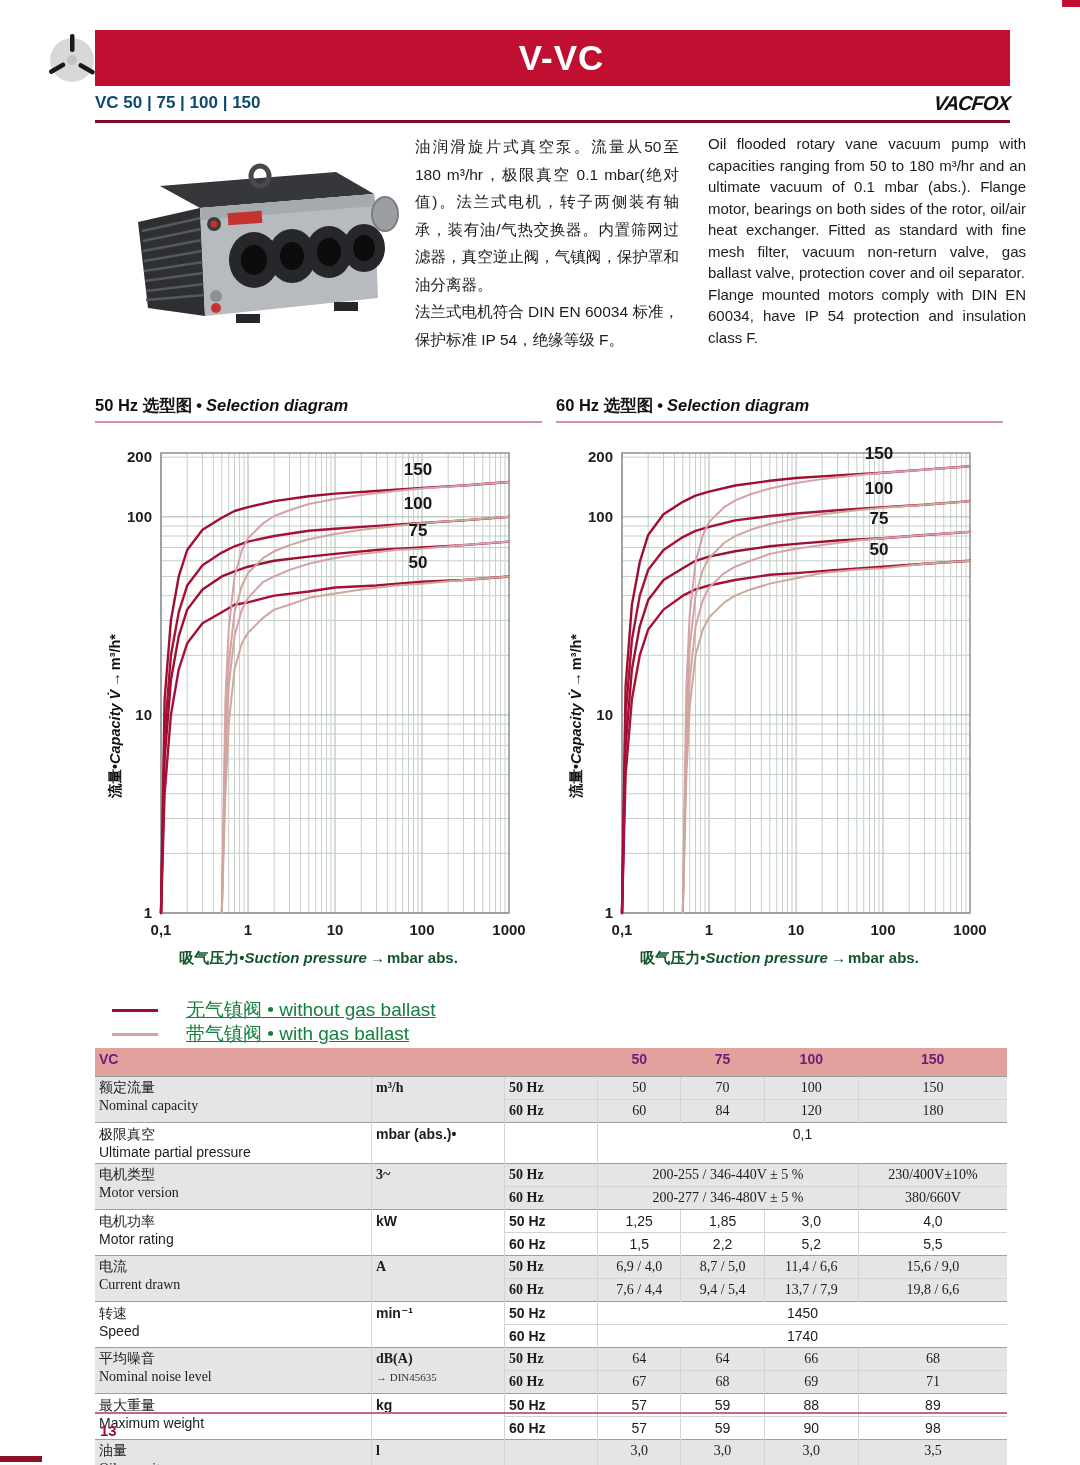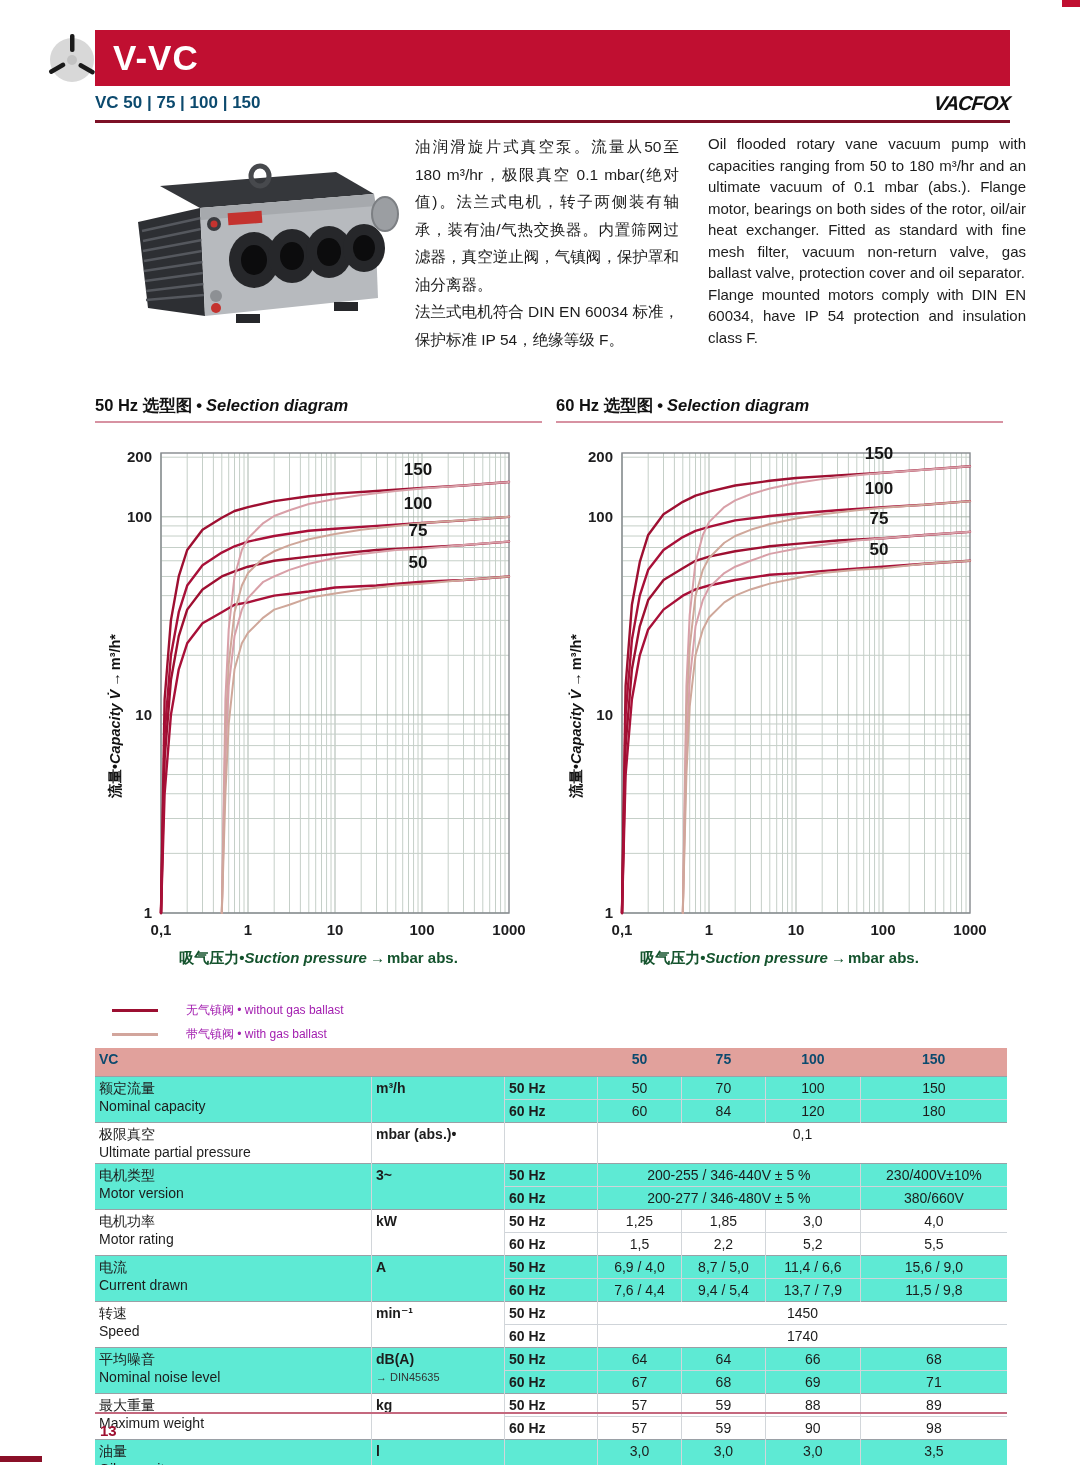--- a/index.html
+++ b/index.html
@@ -1,21 +1,21 @@
 <!DOCTYPE html>
 <html><head>
 <meta charset="utf-8">
 <style>
   html,body{margin:0;padding:0;background:#ffffff;}
   body{font-family:"Liberation Sans","DejaVu Sans",sans-serif;color:#222;}
   .page{position:relative;width:1080px;height:1465px;background:#fff;overflow:hidden;}
 
   
   .logo-fan{position:absolute;left:46px;top:30px;width:54px;height:60px;}
-  .titlebar{position:absolute;left:95px;top:30px;width:915px;height:56px;display:flex;align-items:center;}
+  .titlebar{position:absolute;left:95px;top:30px;width:915px;height:56px;display:flex;align-items:center;justify-content:center;}
   .titlebar .t{color:#fff;font-size:35px;font-weight:bold;letter-spacing:1px;padding-left:18px;}
   .subrow{position:absolute;left:95px;top:90px;width:915px;height:26px;display:flex;justify-content:space-between;align-items:center;}
   .models{font-size:17px;font-weight:bold;color:#0c4a6e;}
   .brand{font-size:20px;font-weight:800;font-style:italic;letter-spacing:-1px;color:#111;transform:skewX(-6deg);}
   .hrule{position:absolute;left:95px;top:120px;width:915px;height:3px;background:#7d1026;}
 
   
   .product{position:absolute;left:108px;top:136px;width:292px;height:215px;}
   .desc-cn{position:absolute;left:415px;top:133px;width:264px;font-size:15.5px;line-height:27.5px;text-align:justify;color:#1c1c1c;}
   .desc-cn p,.desc-en p{margin:0;}
@@ -30,38 +30,38 @@
   .chart-title .bullet{padding:0 4px;}
   .chart-area{position:relative;margin-top:14px;}
   .ytitle{position:absolute;left:-138px;top:268px;width:320px;height:22px;transform:rotate(-90deg);text-align:center;
           font-size:14.5px;font-weight:bold;color:#111;pointer-events:none;}
   .ytitle .en{font-style:italic;}
   .xtitle{text-align:center;font-size:15px;font-weight:bold;color:#14532d;margin-top:2px;}
   .xtitle .en{font-style:italic;}
   .arrow{font-weight:bold;letter-spacing:-1px;padding:0 3px;}
 
   
-  .legend{position:absolute;left:112px;top:998px;font-size:12px;color:#a21caf;}
+  .legend{position:absolute;left:112px;top:998px;font-size:19px;color:#15803d;text-decoration:underline;}
   .legend-row{display:flex;align-items:center;height:24px;}
   .legend-swatch{width:46px;height:3px;margin-right:28px;}
 
   
   .spec-table{position:absolute;left:95px;top:1048px;width:912px;border-collapse:collapse;font-size:14px;color:#1c1c1c;}
   .spec-table td,.spec-table th{padding:2px 4px;vertical-align:top;line-height:18px;}
-  .spec-table th{background:#e1a19c;height:24px;font-weight:bold;color:#0c4a6e;border-bottom:1px solid #9aa0a6;}
+  .spec-table th{background:#e1a19c;height:24px;font-weight:bold;color:#701a75;border-bottom:1px solid #9aa0a6;}
   .th-label{text-align:left;padding-left:8px;}
   .th-num{text-align:center;}
   .cell-label{text-align:left;padding-left:8px;width:268px;}
   .cell-unit{font-weight:bold;width:124px;border-left:1px solid #d2d6da;}
   .cell-unit .unit2{font-weight:normal;font-size:11px;color:#333;}
   .cell-hz{font-weight:bold;width:84px;border-left:1px solid #d2d6da;padding-left:10px;}
   .cell-val{text-align:center;border-left:1px solid #d2d6da;}
   tr.group-start td{border-top:1px solid #9aa0a6;}
   tr.sub td{border-top:1px solid #cfd4d9;}
-  tr.shade td{background:#5eead4;}
+  tr.shade td{background:#e5e5e5;font-family:Liberation Serif, serif;}
   tr.lastrow td{border-bottom:1px solid #9aa0a6;}
 
   
   .frule{position:absolute;left:95px;top:1412px;width:912px;height:2px;background:#c4687e;}
   .pagenum{position:absolute;left:100px;top:1422px;font-size:15px;font-weight:bold;color:#9e1030;}
   .mark-tr{position:absolute;right:0;top:0;width:18px;height:7px;background:#c00f31;}
   .mark-bl{position:absolute;left:0;top:1456px;width:42px;height:6px;background:#8a1028;}
 </style>
 </head>
 <body>
@@ -423,21 +423,21 @@
           <td class="cell-val">6,9 / 4,0</td>
           <td class="cell-val">8,7 / 5,0</td>
           <td class="cell-val">11,4 / 6,6</td>
           <td class="cell-val">15,6 / 9,0</td>
         </tr>
         <tr class="shade sub">
           <td class="cell-hz">60 Hz</td>
           <td class="cell-val">7,6 / 4,4</td>
           <td class="cell-val">9,4 / 5,4</td>
           <td class="cell-val">13,7 / 7,9</td>
-          <td class="cell-val">11,5 / 9,8</td>
+          <td class="cell-val">19,8 / 6,6</td>
         </tr>
         <tr class="group-start">
           <td rowspan="2" class="cell-label">
             <div>转速</div>
             <div>Speed</div>
           </td>
           <td rowspan="2" class="cell-unit">
             <div>min⁻¹</div>
           </td>
           <td class="cell-hz">50 Hz</td>

